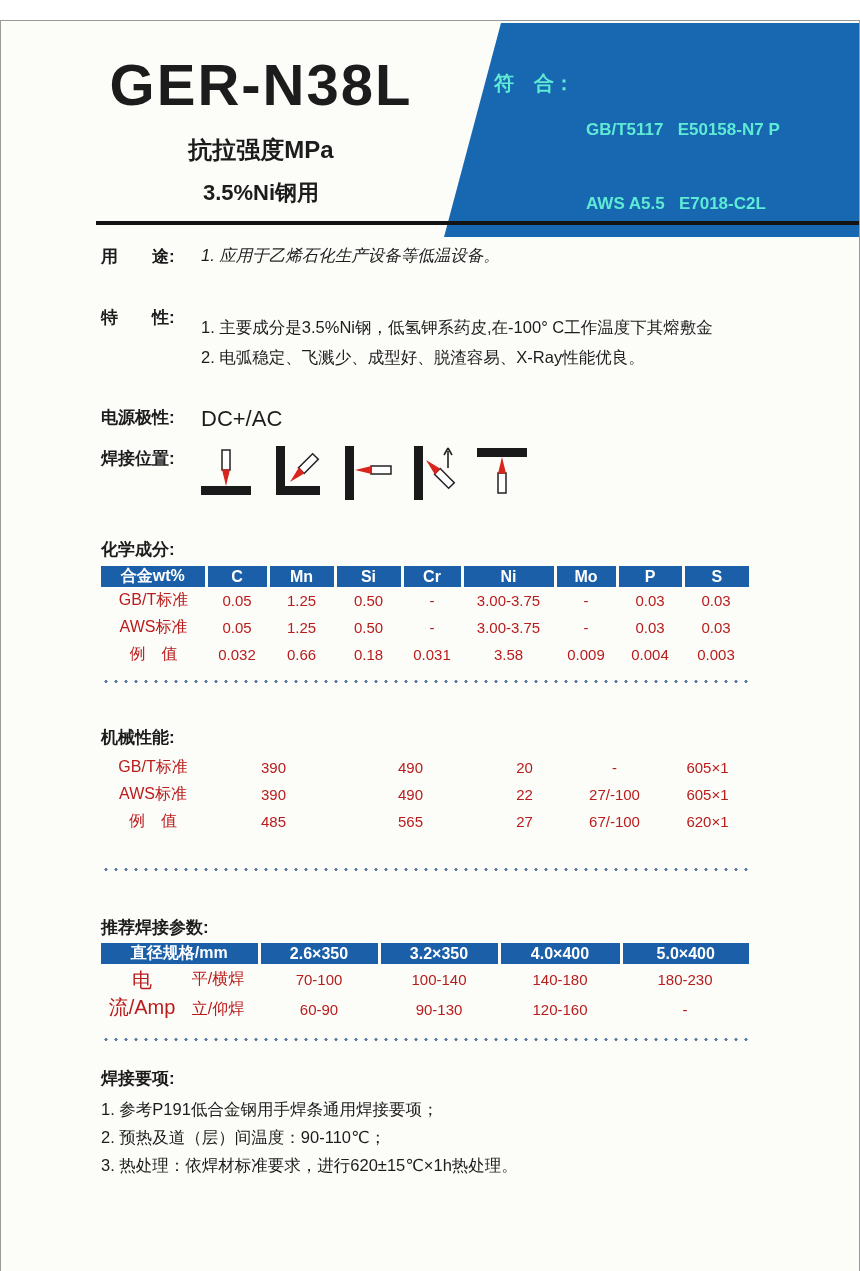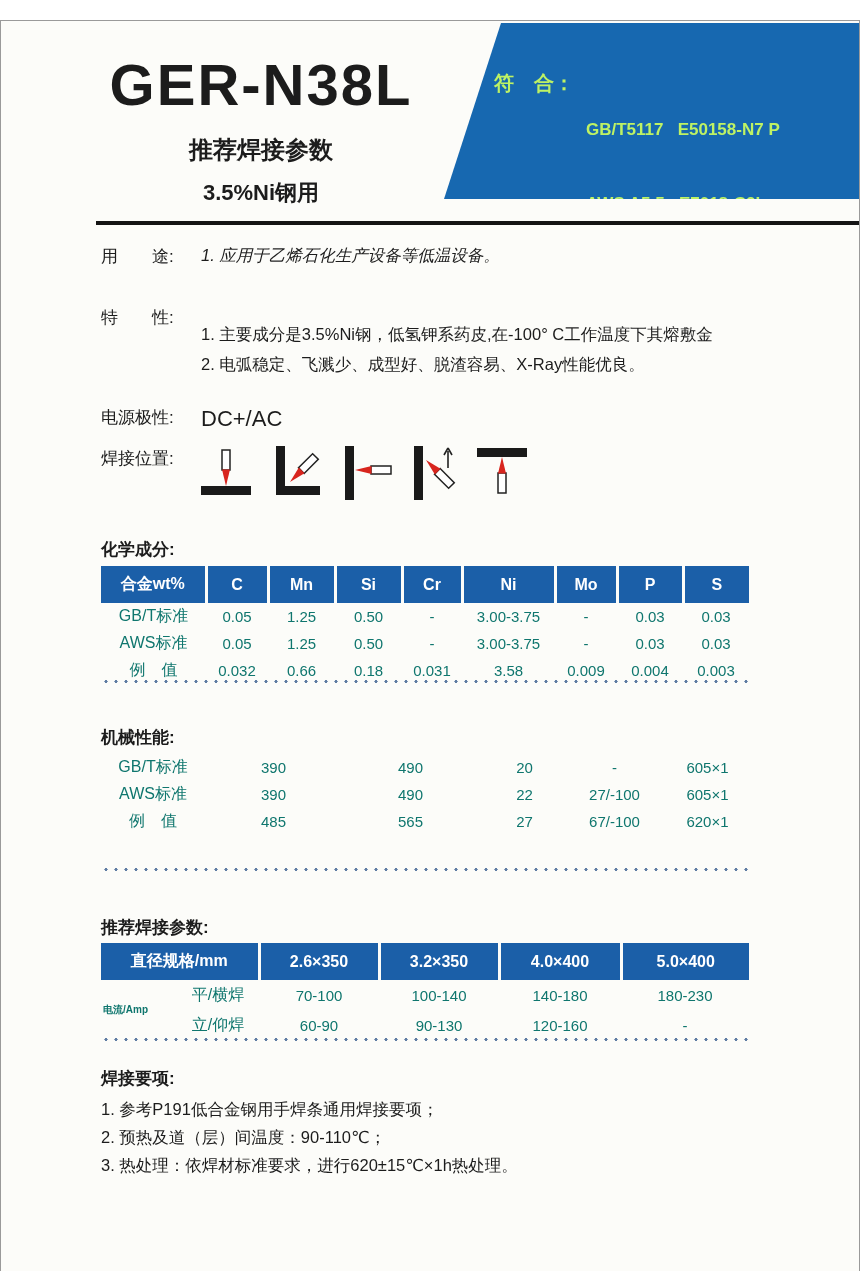--- a/index.html
+++ b/index.html
@@ -8,82 +8,82 @@
     background:#fcfcf9; border:1px solid #9a9a9a; border-bottom:5px solid #3c3c3c;
     font-family:"Liberation Sans","DejaVu Sans",sans-serif; color:#1c1c1c; overflow:hidden;margin-top:20px;
   }
   
   .product-title { position:absolute; left:60px; top:30px; width:400px; text-align:center;
     font-size:58px; font-weight:bold; letter-spacing:2px; }
   .product-sub1 { position:absolute; left:60px; top:113px; width:400px; text-align:center;
     font-size:24px; font-weight:bold; }
   .product-sub2 { position:absolute; left:60px; top:157px; width:400px; text-align:center;
     font-size:22px; font-weight:bold; }
-  .banner { position:absolute; top:2px; right:0; width:415px; height:176px;
-    background:#1768b0; clip-path:polygon(57px 0, 100% 0, 100% 100%, 0 100%); color:#bef264; }
+  .banner { position:absolute; top:2px; right:0; width:415px; height:214px;
+    background:#1768b0; clip-path:polygon(57px 0, 100% 0, 100% 100%, 0 100%); color:#5eead4; }
   .banner-inner { position:absolute; top:46px; left:50px; display:flex; }
   .banner-label { font-size:20px; font-weight:bold; white-space:pre; margin:1px 12px 0 0; }
   .banner-lines { font-size:17px; font-weight:bold; line-height:24.5px; white-space:pre; }
   .banner-lines .bl-indent { padding-left:40px; }
   .header-rule { position:absolute; top:200px; left:95px; right:0; height:4px; background:#141414; }
   
-  .sec-label { position:absolute; left:100px; font-size:17px; font-weight:normal; white-space:pre; }
+  .sec-label { position:absolute; left:100px; font-size:17px; font-weight:bold; white-space:pre; }
   .sec-text  { position:absolute; left:200px; font-size:16.5px; }
   .traits-line { line-height:30px; }
   .traits-wrap2 { padding-left:17px; }
   
   .pos-icons { position:absolute; left:196px; top:421px; display:flex; gap:11px; }
   .pos-icons svg { display:block; }
   
   .tbl-title { position:absolute; left:100px; font-size:17px; font-weight:bold; }
   table.dt { position:absolute; left:100px; border-collapse:collapse; table-layout:fixed; }
   table.dt th { background:#1b5fa8; color:#fff; font-weight:bold; font-size:16px;
-    height:16px; border-left:3px solid #fcfcf9; padding:8px; text-align:center; }
+    height:16px; border-left:3px solid #fcfcf9; padding:0; text-align:center; }
   table.dt th:first-child { border-left:none; }
-  table.dt td { height:27px; text-align:center; font-size:15px; color:#0f766e; padding:0; }
+  table.dt td { height:27px; text-align:center; font-size:15px; color:#b91c1c; padding:0; }
   table.dt td.rowlab { font-size:16px; }
   table.params td { height:30px; }
-  table.params td.grp { text-align:left; font-size:10px; padding-left:2px;font-weight:bold; }
+  table.params td.grp { text-align:center; font-size:20px; padding-left:2px; }
   table.params td.sublab { text-align:center; font-size:16px; padding-right:4px; }
   .dotted { position:absolute; left:100px; width:650px; height:5px; background-repeat:repeat-x;
     background-image:radial-gradient(circle, #5f7ca3 1.4px, transparent 1.8px); background-size:10px 5px; }
   
   .notes-items { position:absolute; left:100px; font-size:16.5px; line-height:28px; }
   
   .company { position:absolute; top:1190px; left:0; width:100%; text-align:center;
     font-size:28px; font-weight:bold; color:#1d5faa; letter-spacing:3px; }
 </style>
 </head>
 <body>
 
 <div class="page">
 
   <div class="product-title">GER-N38L</div>
-  <div class="product-sub1">推荐焊接参数</div>
+  <div class="product-sub1">抗拉强度MPa</div>
   <div class="product-sub2">3.5%Ni钢用</div>
 
   <div class="banner">
     <div class="banner-inner">
       <div class="banner-label">符　合：</div>
       <div class="banner-lines">
         <div>GB/T5117   E50158-N7 P</div>
         <div>AWS A5.5   E7018-C2L</div>
         <div class="bl-indent">A5.4M E4918-C2L</div>
         <div>EN ISO 2560-A:E46 10 3Ni B 4 2</div>
         <div>EN ISO 2560-B:E4918-N7 P</div>
       </div>
     </div>
   </div>
   <div class="header-rule"></div>
 
   <div class="sec-label" style="top:224px;">用　　途:</div>
   <div class="sec-text" style="top:224px;font-style:italic;">1. 应用于乙烯石化生产设备等低温设备。</div>
 
   <div class="sec-label" style="top:285px;">特　　性:</div>
-  <div class="sec-text" style="top:298px;">
+  <div class="sec-text" style="top:291px;">
     <div class="traits-line">1. 主要成分是3.5%Ni钢，低氢钾系药皮,在-100° C工作温度下其熔敷金</div>
     <div class="traits-line">2. 电弧稳定、飞溅少、成型好、脱渣容易、X-Ray性能优良。</div>
   </div>
 
   <div class="sec-label" style="top:385px;">电源极性:</div>
   <div class="sec-text" style="top:385px; font-size:22px;">DC+/AC</div>
 
   <div class="sec-label" style="top:426px;">焊接位置:</div>
 
   <svg width="0" height="0" style="position:absolute" aria-hidden="true">

